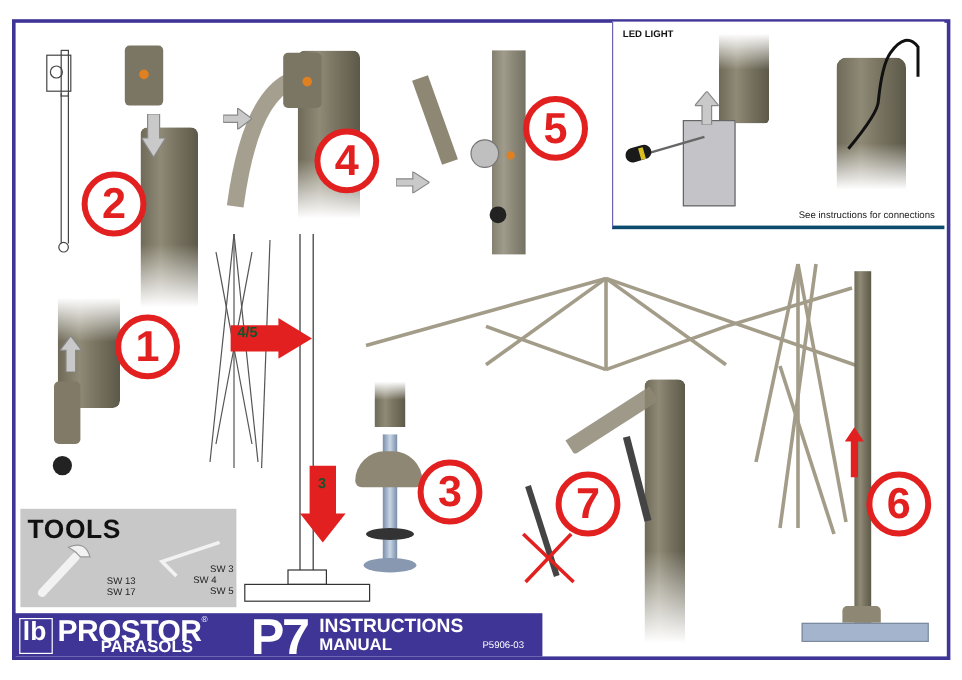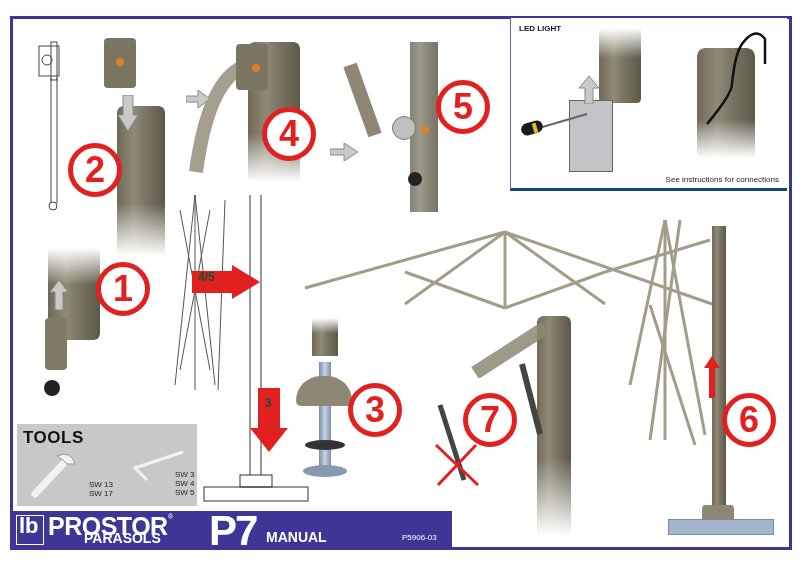--- a/index.html
+++ b/index.html
@@ -7,21 +7,21 @@
   .frame{position:absolute;left:10px;top:16px;width:776px;height:528px;border:3px solid #3f3597;background:#ffffff;}
   .abs{position:absolute;}
   .step{position:absolute;width:44px;height:44px;border:5px solid #e32020;border-radius:50%;background:#fff;color:#e32020;font-weight:bold;font-size:36px;line-height:44px;text-align:center;font-family:"Liberation Sans",sans-serif;}
   .pole{position:absolute;background:linear-gradient(90deg,#6f6a58 0%,#8f8a76 35%,#7a7562 60%,#5d5949 100%);}
   .fade-bottom{-webkit-mask-image:linear-gradient(#000 65%,transparent);mask-image:linear-gradient(#000 65%,transparent);}
   .fade-top{-webkit-mask-image:linear-gradient(transparent,#000 40%);mask-image:linear-gradient(transparent,#000 40%);}
   .led-box{position:absolute;left:510px;top:18px;width:276px;height:170px;border-left:1px solid #6b62b5;border-bottom:3px solid #0c4a6e;background:#fff;}
   .led-title{position:absolute;left:8px;top:6px;font-size:8px;font-weight:bold;color:#111;}
   .led-note{position:absolute;right:8px;bottom:4px;font-size:8px;color:#222;padding-left:12px;}
   .tools{position:absolute;left:17px;top:424px;width:180px;height:82px;background:#c8c8c8;}
-  .tools-title{position:absolute;left:6px;top:4px;font-size:17px;font-weight:900;color:#111;letter-spacing:0.5px;}
+  .tools-title{position:absolute;left:6px;top:4px;font-size:22px;font-weight:900;color:#111;letter-spacing:0.5px;}
   .tool-label{position:absolute;font-size:8px;color:#222;line-height:9px;}
   .footer{position:absolute;left:10px;top:511px;width:442px;height:36px;background:#3f3597;color:#fff;}
   .logo-box{position:absolute;left:6px;top:4px;width:26px;height:28px;border:1px solid #fff;}
   .brand{position:absolute;left:38px;top:1px;font-size:25px;font-weight:bold;letter-spacing:-0.5px;}
   .brand-sub{position:absolute;left:74px;top:19px;font-size:14px;font-weight:bold;}
   .reg{position:absolute;left:158px;top:2px;font-size:7px;}
   .model{position:absolute;left:199px;top:-4px;font-size:42px;font-weight:bold;letter-spacing:-2px;}
   .inst1{position:absolute;left:256px;top:3px;font-size:16px;font-weight:bold;}
   .inst2{position:absolute;left:256px;top:18px;font-size:14px;font-weight:bold;}
   .code{position:absolute;left:392px;top:22px;font-size:8px;}
@@ -179,27 +179,28 @@
   <svg class="abs" style="left:12px;top:26px" width="50" height="48">
     <line x1="6" y1="44" x2="34" y2="14" stroke="#f2f2f2" stroke-width="7" stroke-linecap="round"></line>
     <path d="M28,6 Q42,0 46,14 L38,14 L34,10 Z" fill="#f2f2f2" stroke="#999"></path>
   </svg>
   <div class="tool-label" style="left:72px;top:56px">SW 13</div>
   <div class="tool-label" style="left:72px;top:65px">SW 17</div>
   <svg class="abs" style="left:108px;top:26px" width="60" height="32">
     <polyline points="58,2 10,18 22,30" stroke="#f2f2f2" stroke-width="3" fill="none"></polyline>
   </svg>
   <div class="tool-label" style="left:158px;top:46px">SW 3</div>
-  <div class="tool-label" style="left:158px;top:55px">SW 4</div>
+  <div class="tool-label" style="left:144px;top:55px">SW 4</div>
   <div class="tool-label" style="left:158px;top:64px">SW 5</div>
 </div>
 
 <div class="footer">
   <div class="logo-box">
     <span style="position:absolute;left:2px;top:-3px;font-size:22px;font-weight:bold;">lb</span>
   </div>
   <div class="brand">PROSTOR</div>
   <div class="reg">®</div>
   <div class="brand-sub">PARASOLS</div>
   <div class="model">P7</div>
+  <div class="inst1">INSTRUCTIONS</div>
   <div class="inst2">MANUAL</div>
   <div class="code">P5906-03</div>
 </div>
 
 </body></html>

